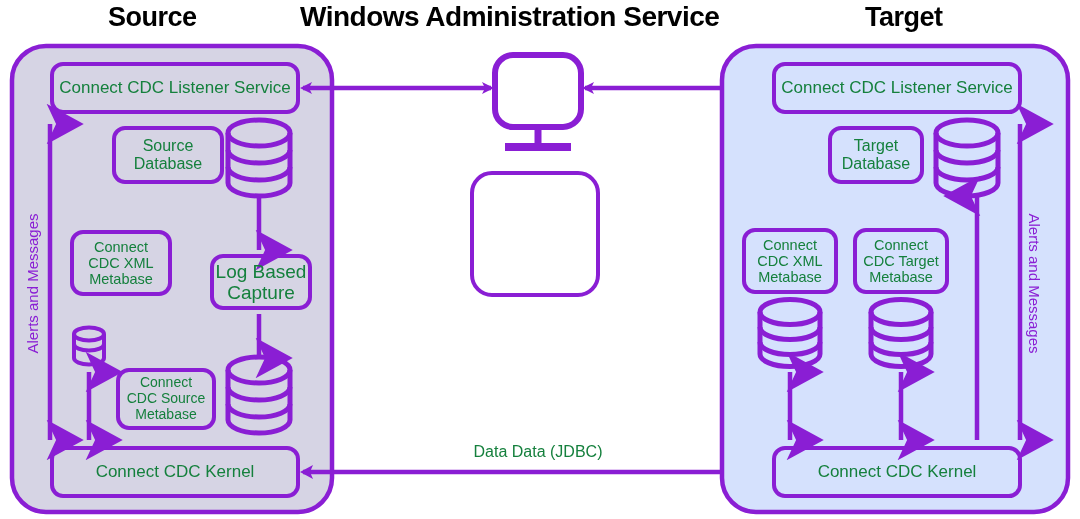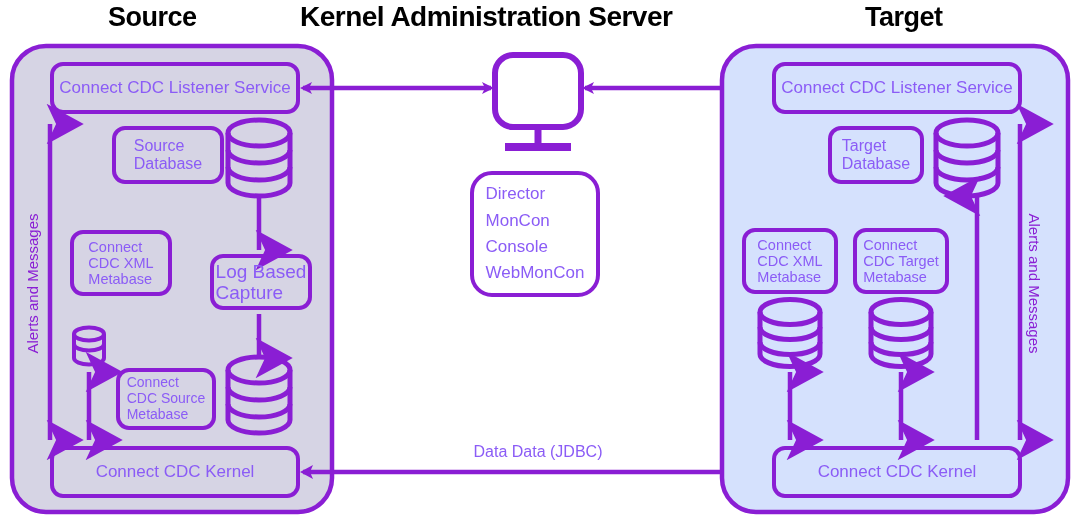--- a/index.html
+++ b/index.html
@@ -7,21 +7,21 @@
        font-family:"Liberation Sans","DejaVu Sans",sans-serif;}
   #stage{position:absolute;left:0;top:0;width:1080px;height:519px;}
   svg#diagram{position:absolute;left:0;top:0;width:1080px;height:519px;}
 
   .hdr{position:absolute;color:#000000;font-weight:bold;white-space:nowrap;
        font-family:"Liberation Sans","DejaVu Sans",sans-serif;}
   #hdr-source{left:108px;top:2px;font-size:27px;letter-spacing:-0.5px;}
   #hdr-was{left:300px;top:1px;font-size:28px;letter-spacing:-0.5px;}
   #hdr-target{left:865px;top:2px;font-size:27px;letter-spacing:-0.5px;}
 
-  .lbl{position:absolute;color:#8b5cf6;line-height:1.12;
+  .lbl{position:absolute;color:#15803d;text-align:center;line-height:1.12;
        white-space:pre-line;display:flex;align-items:center;justify-content:center;
        font-family:"Liberation Sans","DejaVu Sans",sans-serif;}
   .vlbl{position:absolute;color:#8a1ed4;white-space:nowrap;
         font-family:"Liberation Sans","DejaVu Sans",sans-serif;font-size:15px;}
 </style>
 </head>
 <body>
 
 <div id="stage">
 
@@ -131,41 +131,37 @@
 
       <line x1="977" y1="440" x2="977" y2="196" stroke="#8a1ed4" stroke-width="4.5" marker-end="url(#ahU)"></line>
 
       <line x1="790" y1="372" x2="790" y2="440" stroke="#8a1ed4" stroke-width="4.5" marker-start="url(#ahU)" marker-end="url(#ahD)"></line>
 
       <line x1="901" y1="372" x2="901" y2="440" stroke="#8a1ed4" stroke-width="4.5" marker-start="url(#ahU)" marker-end="url(#ahD)"></line>
     </g>
   </svg>
 
   <div class="hdr" id="hdr-source">Source</div>
-  <div class="hdr" id="hdr-was">Kernel Administration Server</div>
+  <div class="hdr" id="hdr-was">Windows Administration Service</div>
   <div class="hdr" id="hdr-target">Target</div>
 
   <div class="lbl" style="left:52px;top:64px;width:246px;height:48px;font-size:17px;">Connect CDC Listener Service</div>
   <div class="lbl" style="left:114px;top:128px;width:108px;height:54px;font-size:16px;">Source
 Database</div>
   <div class="lbl" style="left:72px;top:232px;width:98px;height:62px;font-size:14.5px;">Connect
 CDC XML
 Metabase</div>
   <div class="lbl" style="left:212px;top:256px;width:98px;height:52px;font-size:19px;">Log Based
 Capture</div>
   <div class="lbl" style="left:118px;top:370px;width:96px;height:58px;font-size:14px;">Connect
 CDC Source
 Metabase</div>
   <div class="lbl" style="left:52px;top:448px;width:246px;height:48px;font-size:17px;">Connect CDC Kernel</div>
   <div class="vlbl" style="left:-38px;top:275px;transform:rotate(-90deg);transform-origin:center;">Alerts and Messages</div>
 
-  <div class="lbl" style="left:472px;top:173px;width:126px;height:122px;font-size:17px;line-height:1.55;">Director
-MonCon
-Console
-WebMonCon</div>
 
   <div class="lbl" style="left:438px;top:440px;width:200px;height:24px;font-size:16px;">Data Data (JDBC)</div>
 
   <div class="lbl" style="left:774px;top:64px;width:246px;height:48px;font-size:17px;">Connect CDC Listener Service</div>
   <div class="lbl" style="left:830px;top:128px;width:92px;height:54px;font-size:16px;">Target
 Database</div>
   <div class="lbl" style="left:744px;top:230px;width:92px;height:62px;font-size:14.5px;">Connect
 CDC XML
 Metabase</div>
   <div class="lbl" style="left:855px;top:230px;width:92px;height:62px;font-size:14.5px;">Connect

